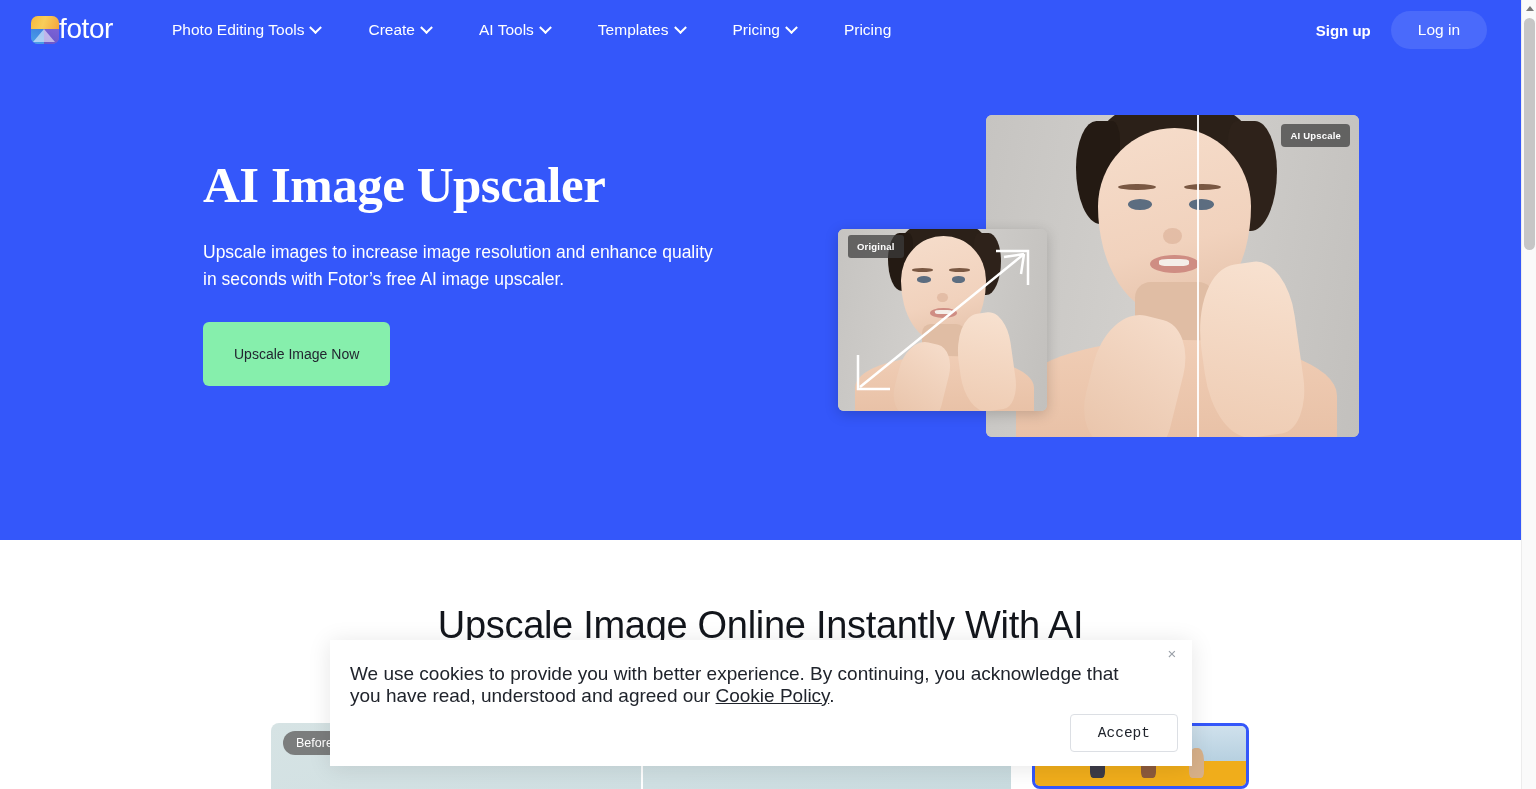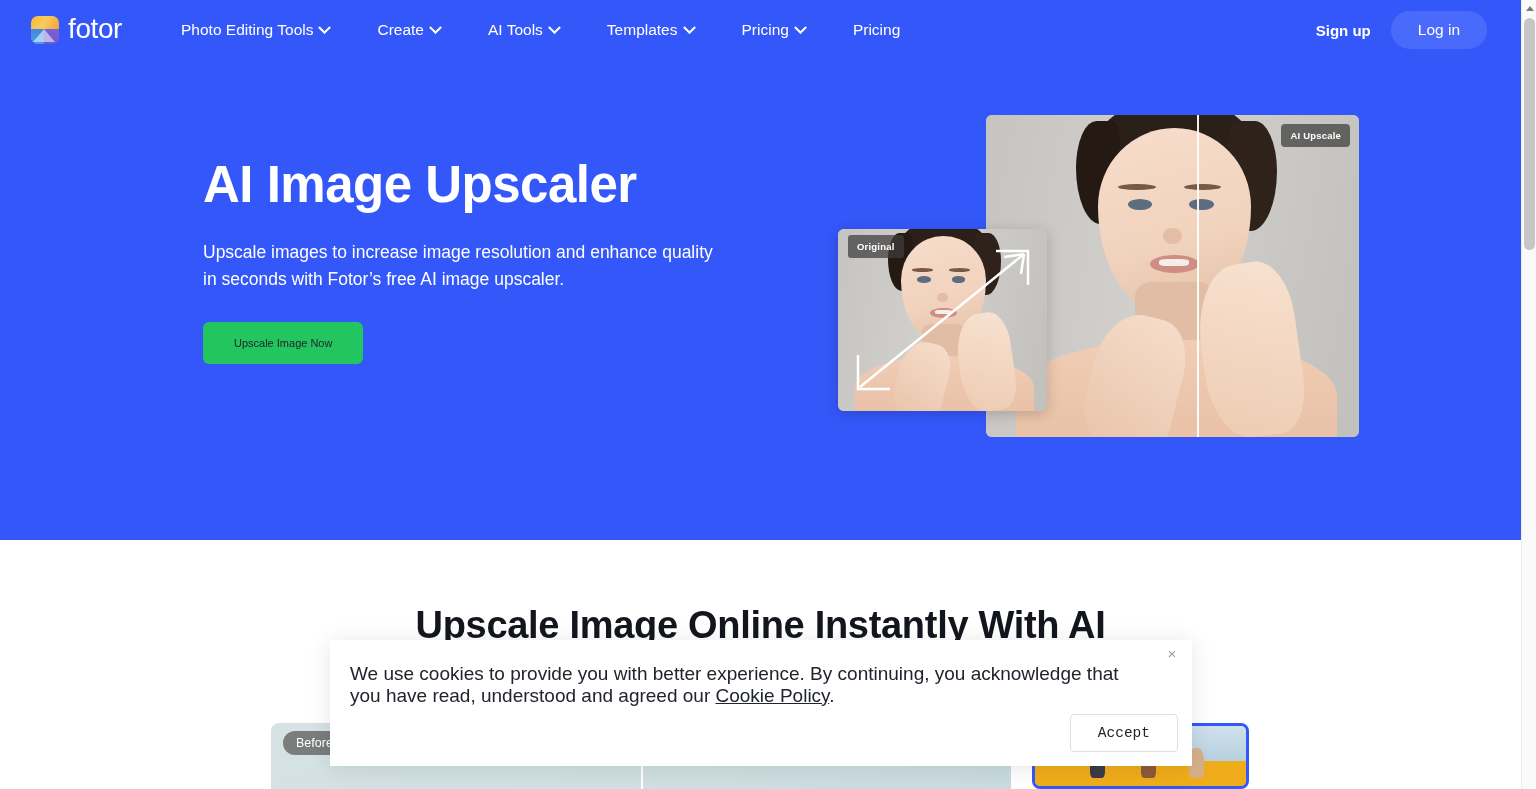--- a/index.html
+++ b/index.html
@@ -25,21 +25,21 @@
 
   
   .navbar {
     position: absolute;
     left: 0; top: 0;
     width: 1521px; height: 60px;
     display: flex;
     align-items: center;
   }
   .brand {
-    display: flex; align-items: center; gap: 9px;
+    display: flex; align-items: center; 
     margin-left: 31px;
     cursor: pointer;
   }
   .brand-mark {
     width: 28px; height: 28px;
     border-radius: 7px;
     overflow: hidden;
     position: relative;
     background: #6b6fd8;
     flex: none;
@@ -120,34 +120,35 @@
     position: absolute;
     left: 203px; top: 156px;
     width: 640px;
   }
   .hero-title {
     color: #ffffff;
     font-size: 51px;
     font-weight: bold;
     letter-spacing: -0.5px;
     line-height: 1.15;
+    font-family: Liberation Serif, serif;
   }
   .hero-sub {
     margin-top: 24px;
     color: #ffffff;
     font-size: 17.5px;
     line-height: 27.6px;
   }
   .hero-cta {
     display: inline-block;
     margin-top: 28px;
-    background: #22c55e;
+    background: #86efac;
     color: #222630;
-    font-size: 11px;
-    padding: 15px 31px;
+    font-size: 14px;
+    padding: 24px 31px;
     border-radius: 6px;
     border: none;
     cursor: pointer;
     font-family: "Liberation Sans", sans-serif;
   }
 
   
   .shot-big {
     position: absolute;
     left: 986px; top: 115px;
@@ -303,21 +304,21 @@
     width: 1521px; height: 249px;
     background: #ffffff;
   }
   .section-heading {
     position: absolute;
     left: 0; top: 64px;
     width: 1521px;
     text-align: center;
     color: #13161c;
     font-size: 38px;
-    font-weight: bold;
+    font-weight: normal;
     letter-spacing: -0.3px;
   }
   .compare-wrap {
     position: absolute;
     left: 271px; top: 723px;
     width: 978px; height: 66px;
   }
   .compare-card {
     position: absolute;
     left: 0; top: 0;

